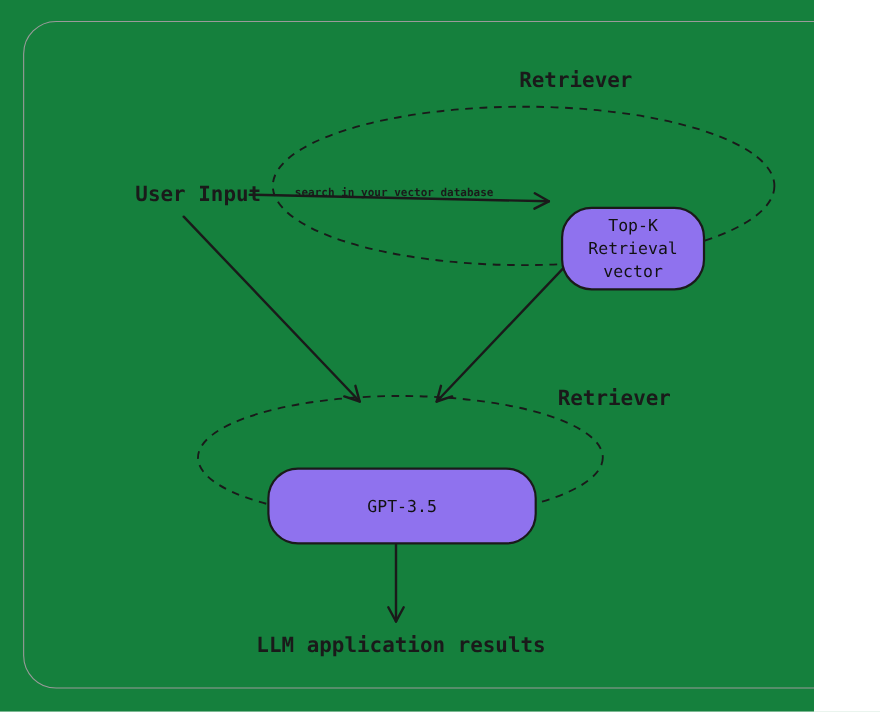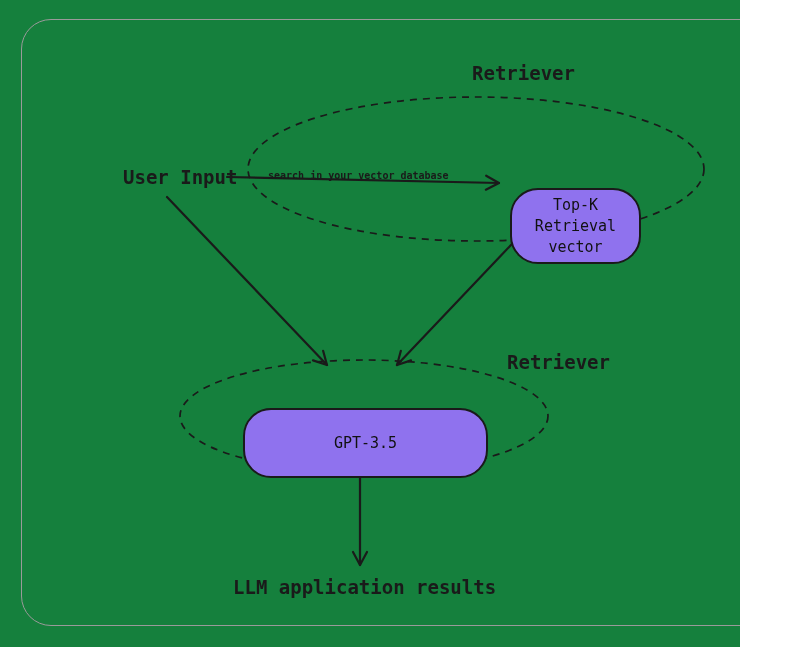--- a/index.html
+++ b/index.html
@@ -58,21 +58,21 @@
   .node-topk {
     left: 510px;
     top: 142px;
     width: 131px;
     height: 76px;
     font-size: 15px;
     line-height: 21px;
   }
   .node-gpt {
     left: 243px;
-    top: 362px;
+    top: 379px;
     width: 245px;
     height: 70px;
     font-size: 15px;
   }
   .lbl-retriever { left: 472px; top: 62px; }
   .lbl-generator { left: 507px; top: 351px; }
   .lbl-user-input { left: 103px; top: 166px; margin-left: 20px; }
   .lbl-search { left: 268px; top: 170px; }
   .lbl-output { left: 233px; top: 576px; }
 </style>

